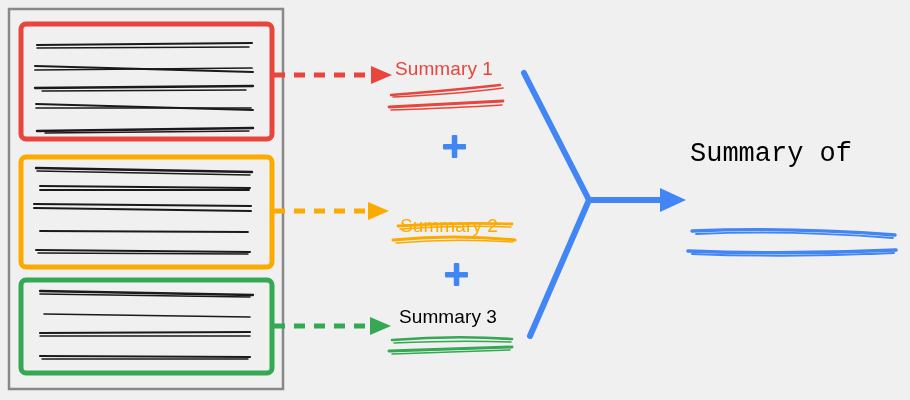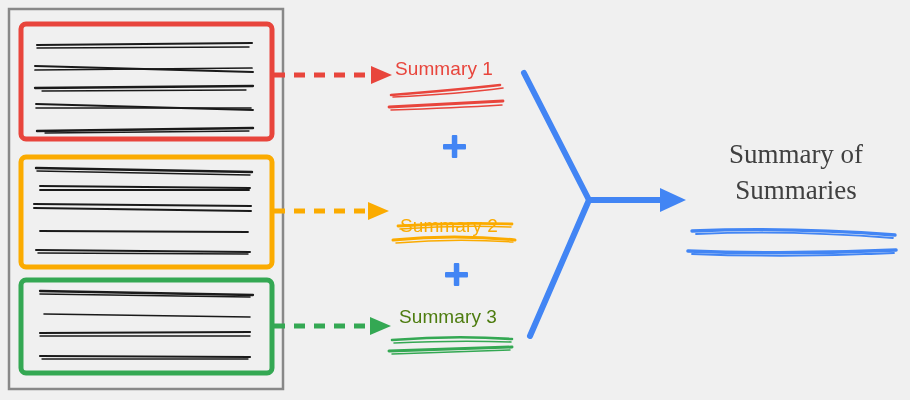--- a/index.html
+++ b/index.html
@@ -25,29 +25,29 @@
   .summary-label {
     position: absolute;
     font-family: "Liberation Sans", sans-serif;
     font-size: 19px;
     font-weight: 400;
     letter-spacing: 0.1px;
     white-space: nowrap;
   }
   #label-summary-1 { left: 395px; top: 58px; color: #e8453c; }
   #label-summary-2 { left: 400px; top: 191px; color: #fbab00; margin-top: 24px; }
-  #label-summary-3 { left: 399px; top: 306px; color: #4d7c0f; }
+  #label-summary-3 { left: 399px; top: 306px; color: #000000; }
   #label-final {
     position: absolute;
     left: 690px;
     top: 136px;
     width: 212px;
-    text-align: center;
-    color: #404040;
-    font-family: Liberation Serif, serif;
+    text-align: left;
+    color: #000000;
+    font-family: Liberation Mono, monospace;
     font-size: 27px;
     line-height: 36px;
     font-weight: 400;
   }
   #label-final .line { display: block; }
 </style>
 </head>
 <body>
 
 <div id="canvas">
@@ -155,16 +155,15 @@
   </svg>
 
   <div class="summary-label" id="label-summary-1">Summary 1</div>
 
   <div class="summary-label" id="label-summary-2">Summary 2</div>
 
   <div class="summary-label" id="label-summary-3">Summary 3</div>
 
   <div id="label-final">
     <span class="line">Summary of</span>
-    <span class="line">Summaries</span>
   </div>
 
 </div>
 
 </body></html>

